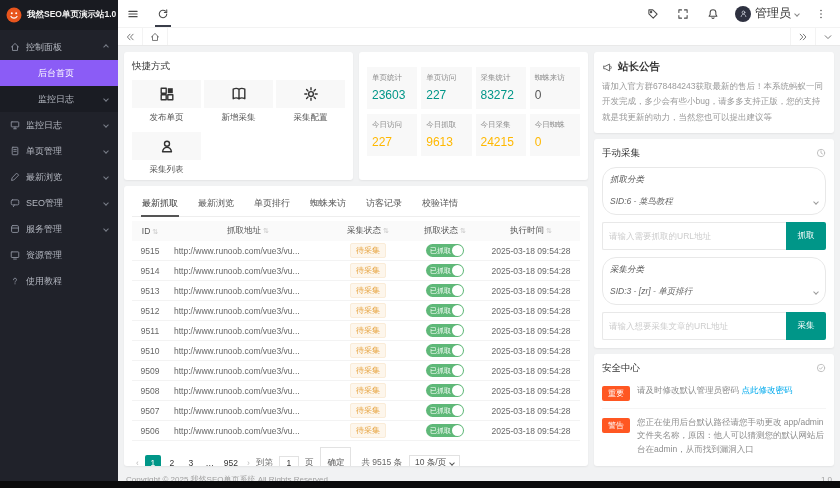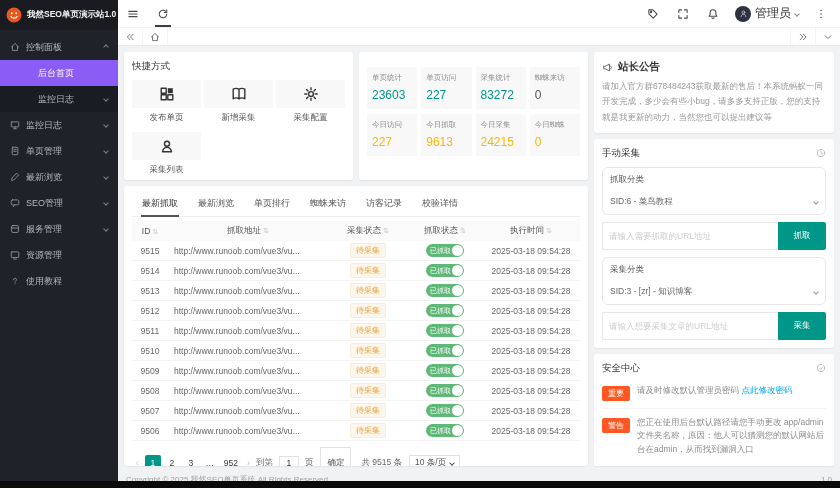--- a/index.html
+++ b/index.html
@@ -87,28 +87,28 @@
   .jump-input { width:20px; height:15px; border:1px solid #e2e2e2; text-align:center; font-size:8.5px; color:#333; margin:0 2px; }
   .confirm-btn { border:1px solid #e2e2e2; background:#fff; padding:1px 6px; height:32px; font-size:8.5px; color:#555; cursor:pointer; margin:0 3px; }
   .total-label { margin:0 3px; white-space:nowrap; }
   .size-select { border:1px solid #e2e2e2; height:16px; padding:0 5px; display:flex; align-items:center; gap:4px; cursor:pointer; white-space:nowrap; color:#555; }
 
   
   .notice-title { font-size:10.5px; font-weight:bold; color:#333; display:flex; align-items:center; gap:5px; }
   .notice-title svg { width:11px; height:11px; color:#666; }
   .notice-body { font-size:8.5px; color:#9a9a9a; line-height:1.8; margin-top:5px; }
 
-  .group { border:1px solid #e8e8e8; border-radius:6px; margin-top:7px; }
+  .group { border:1px solid #e8e8e8; border-radius:14px; margin-top:7px;font-style:italic; }
   .group-label { font-size:8.5px; color:#555; padding:6px 7px 4px; }
   .group-select { display:flex; align-items:center; justify-content:space-between; padding:6px 7px; font-size:8.5px; color:#666; cursor:pointer; }
   .group-select .chev { color:#999; }
   .input-row { display:flex; margin-top:7px; }
   .input-row input { flex:1; min-width:0; border:1px solid #e8e8e8; border-right:none; height:28px; padding:0 6px; font-size:8.5px; color:#333; border-radius:2px 0 0 2px; outline:none; }
   .input-row input::placeholder { color:#ccc; }
-  .input-row button { width:48px; background:#009688; color:#fff; border:none; font-size:8.5px; border-radius:0 2px 2px 0; cursor:pointer; }
+  .input-row button { width:40px; background:#009688; color:#fff; border:none; font-size:8.5px; border-radius:0 2px 2px 0; cursor:pointer; }
 
   .security { flex:1; min-height:0; }
   .sec-list { margin-top:2px; }
   .sec-item { display:flex; gap:7px; padding:7px 0; border-bottom:1px solid #f5f5f5; align-items:flex-start; }
   .sec-item:last-child { border-bottom:none; }
   .sec-badge { flex:0 0 auto; background:#FF5722; color:#fff; font-size:8px; padding:2px 6px; border-radius:2px; margin-top:2px; }
   .sec-text { font-size:8.5px; color:#8d8d8d; line-height:1.6; }
   .sec-link { color:#01AAED; cursor:pointer; text-decoration:none; }
   .sec-link:empty { display:none; }
 
@@ -597,21 +597,21 @@
             </div>
           </div>
           <div class="input-row">
             <input placeholder="请输入需要抓取的URL地址" style="">
             <button>抓取</button>
           </div>
 
           <div class="group">
             <div class="group-label">采集分类</div>
             <div class="group-select">
-              <span>SID:3 - [zr] - 知识博客</span>
+              <span>SID:3 - [zr] - 单页排行</span>
               <span class="chev down"></span>
             </div>
           </div>
           <div class="input-row">
             <input placeholder="请输入想要采集文章的URL地址" style="">
             <button>采集</button>
           </div>
         </section>
 
         <section class="card security">

